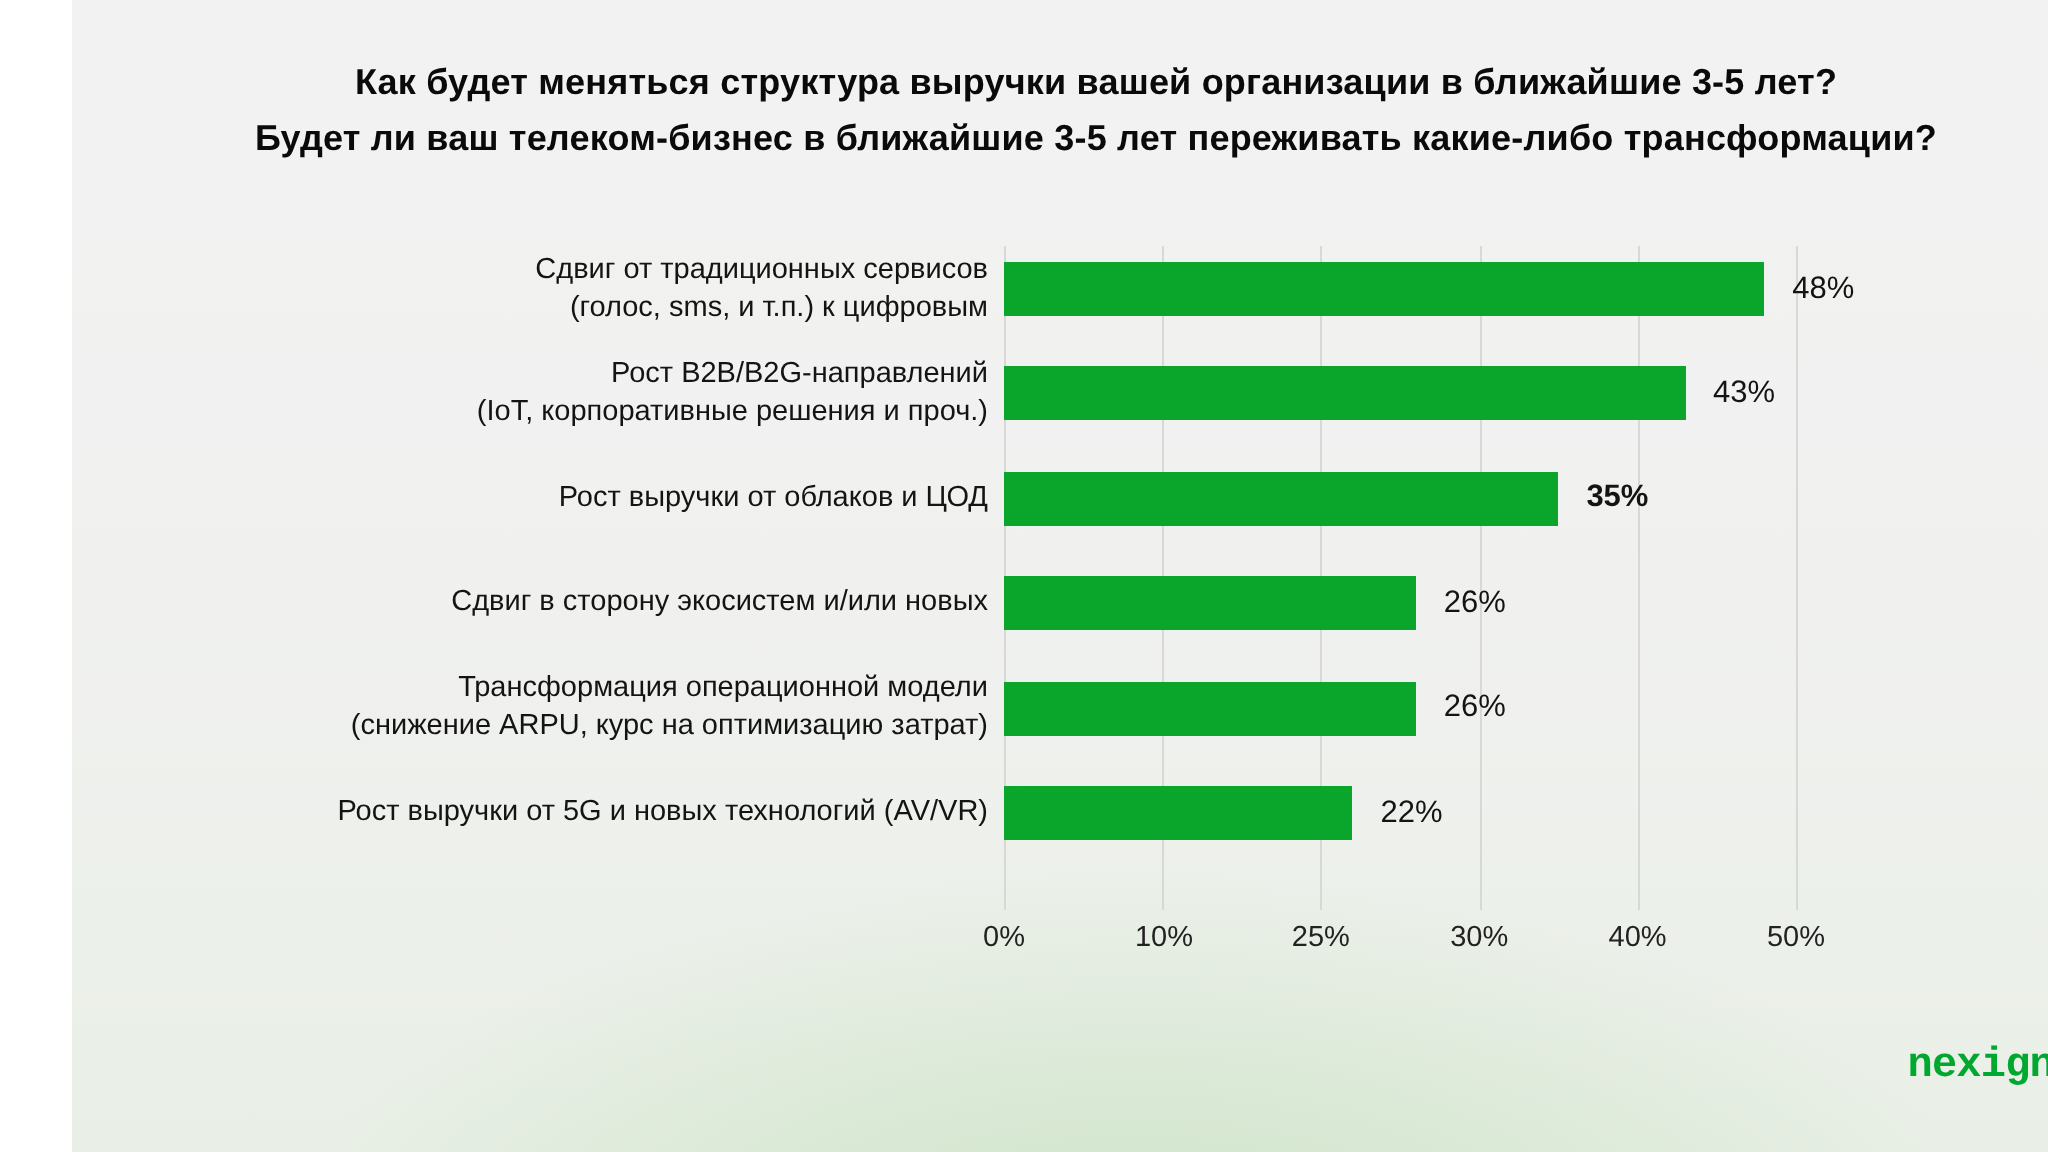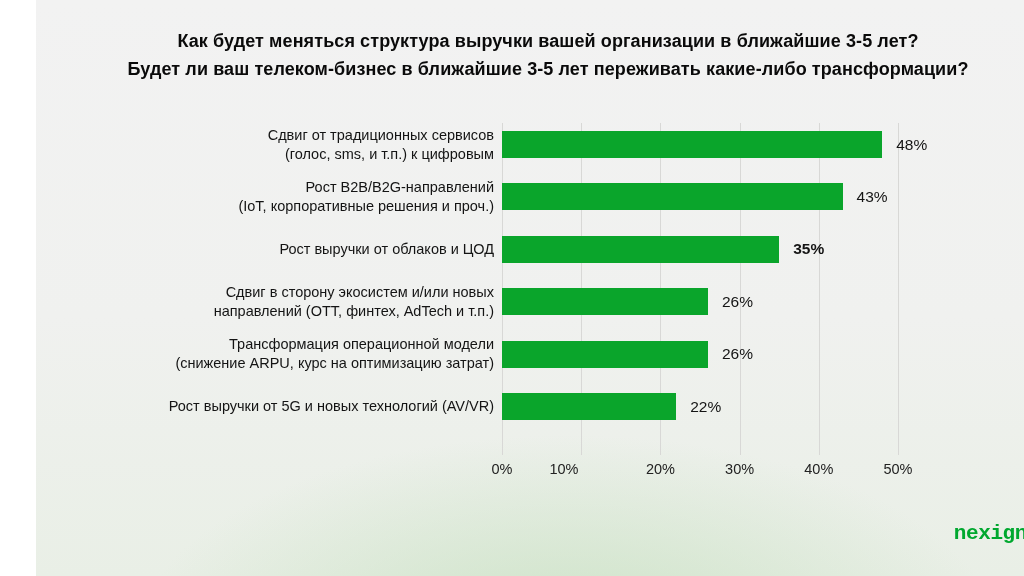--- a/index.html
+++ b/index.html
@@ -139,21 +139,20 @@
         <div class="row" style="top: 104.9px;">
           <div class="cat-label">
             <div>Рост выручки от облаков и ЦОД</div>
           </div>
           <div class="bar" style="width: 277.2px; background: rgb(10, 165, 43);"></div>
           <div class="value-label" style="left: 757.2px; font-weight: bold;">35%</div>
         </div>
         <div class="row" style="top: 157.35px;">
           <div class="cat-label">
             <div>Сдвиг в сторону экосистем и/или новых</div>
-            <div>направлений (OTT, финтех, AdTech и т.п.)</div>
           </div>
           <div class="bar" style="width: 205.92px; background: rgb(10, 165, 43);"></div>
           <div class="value-label" style="left: 685.92px;">26%</div>
         </div>
         <div class="row" style="top: 209.8px;">
           <div class="cat-label">
             <div>Трансформация операционной модели</div>
             <div>(снижение ARPU, курс на оптимизацию затрат)</div>
           </div>
           <div class="bar" style="width: 205.92px; background: rgb(10, 165, 43);"></div>
@@ -162,22 +161,22 @@
         <div class="row" style="top: 262.25px;">
           <div class="cat-label">
             <div>Рост выручки от 5G и новых технологий (AV/VR)</div>
           </div>
           <div class="bar" style="width: 174.24px; background: rgb(10, 165, 43);"></div>
           <div class="value-label" style="left: 654.24px;">22%</div>
         </div>
       </div>
     <div class="x-axis">
         <span class="x-tick" style="left: 0px;">0%</span>
-        <span class="x-tick" style="left: 62px;">10%</span>
-        <span class="x-tick" style="left: 158.4px;">20%</span>
+        <span class="x-tick" style="left: 80px;">10%</span>
+        <span class="x-tick" style="left: 158.4px;">25%</span>
         <span class="x-tick" style="left: 237.6px;">30%</span>
         <span class="x-tick" style="left: 316.8px;">40%</span>
         <span class="x-tick" style="left: 396px;">50%</span>
       </div>
   </div>
 
   <div class="logo" style="color: rgb(0, 168, 47); font-family: Liberation Mono, monospace;">nexign</div>
 
 </div>
 

